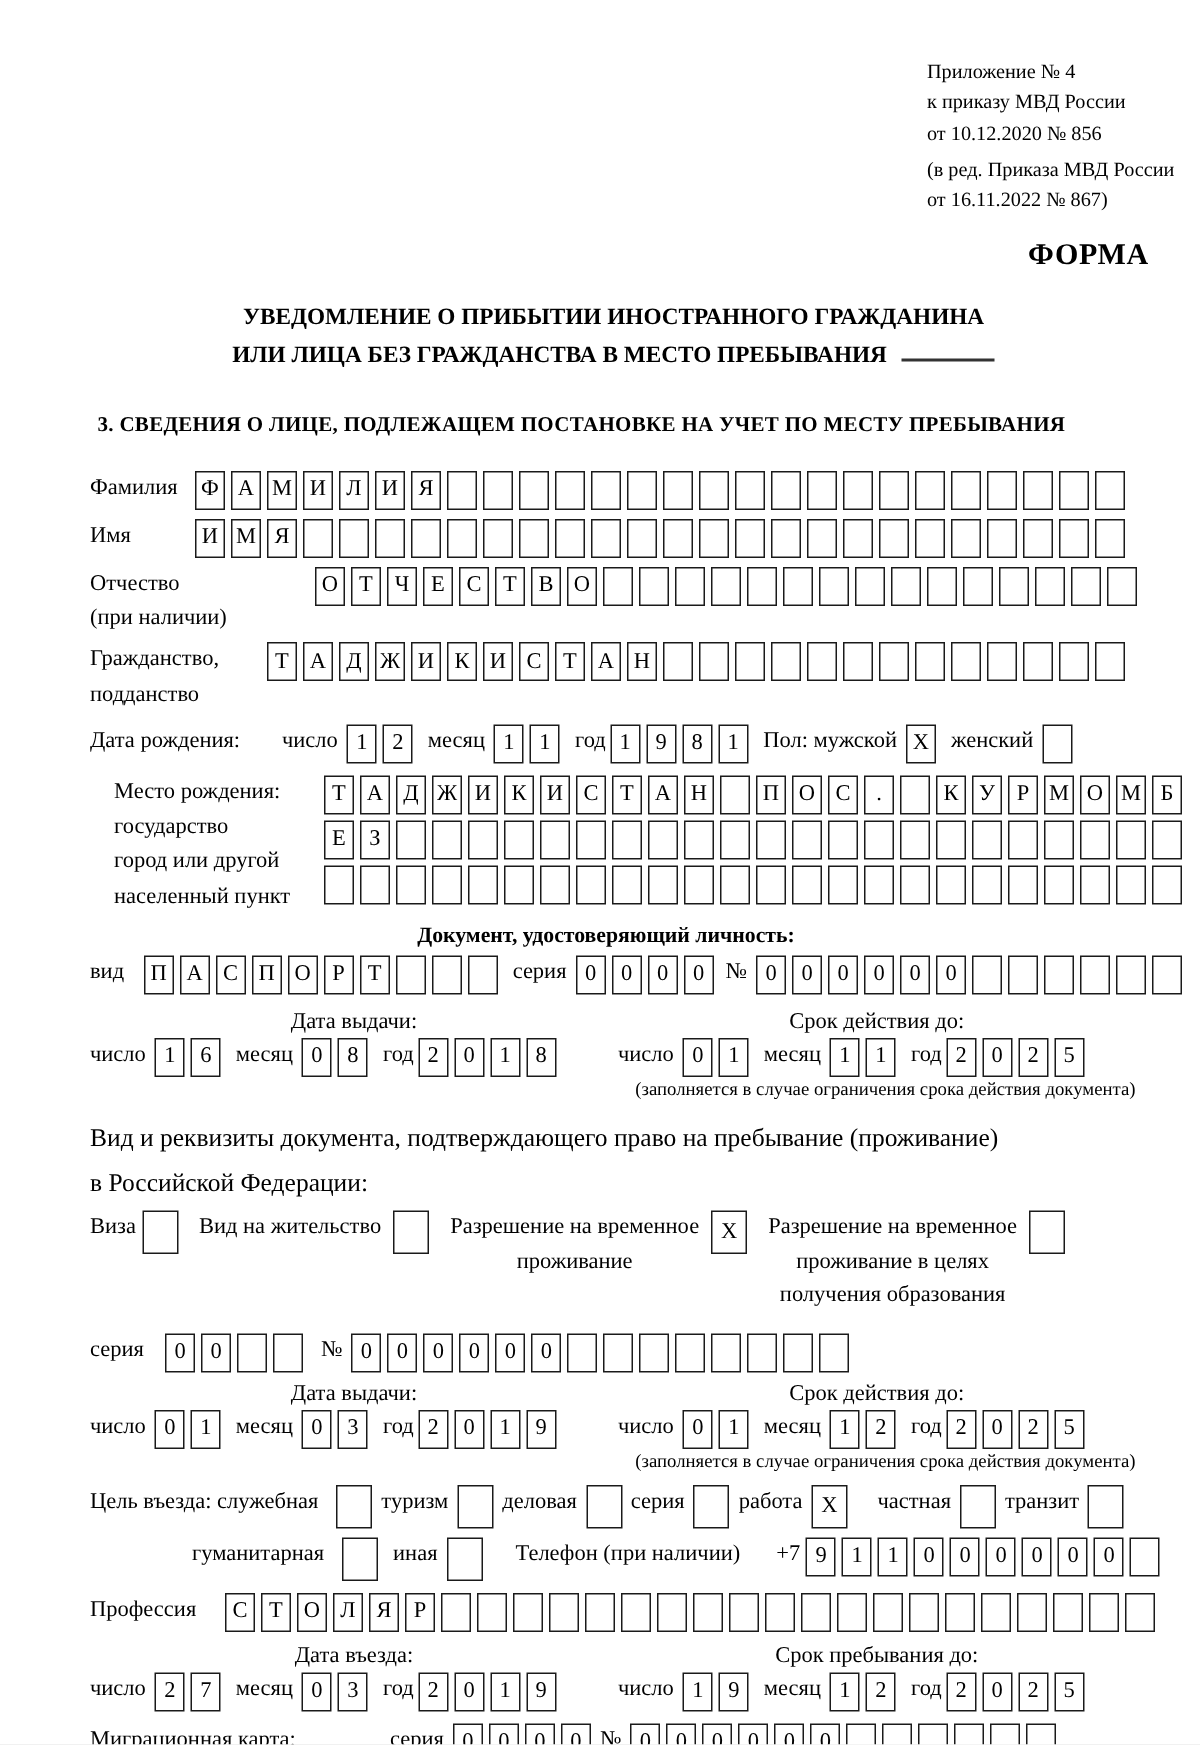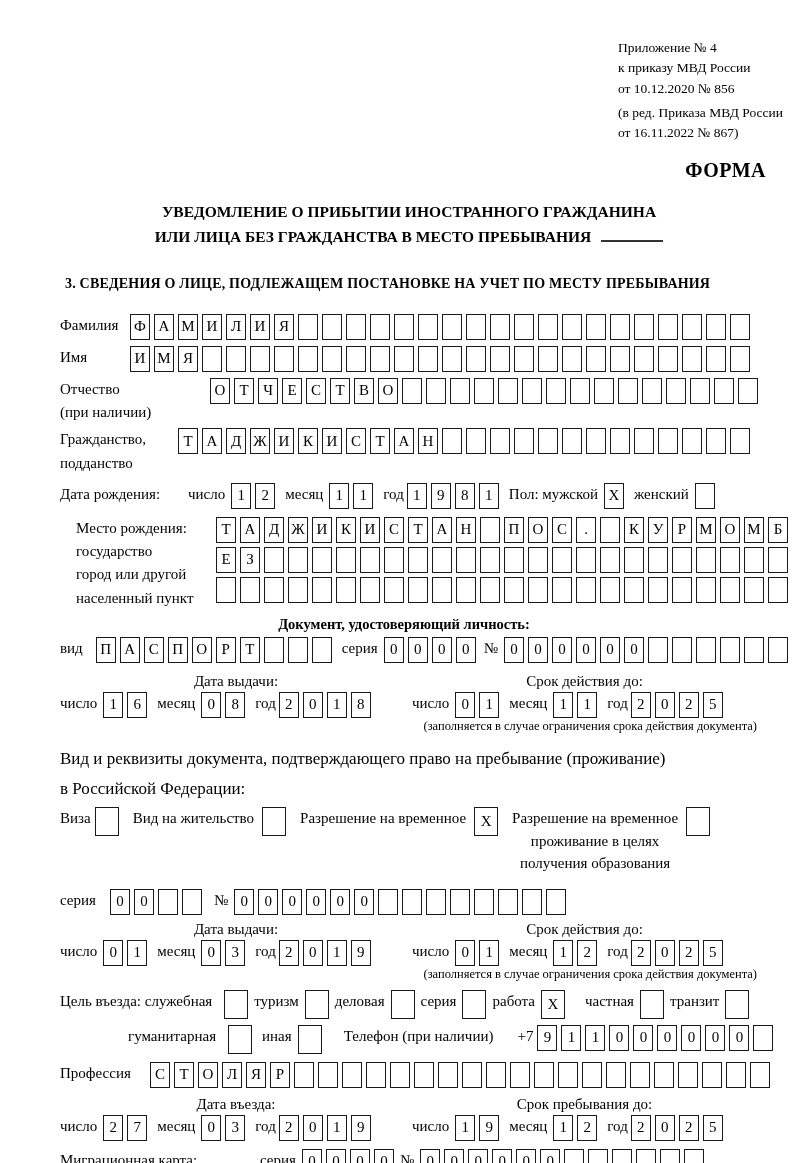--- a/index.html
+++ b/index.html
@@ -410,20 +410,21 @@
     <div class="plbl">Виза</div>
     <div class="cells cb" style="margin-left:4px;">
         <div class="cell"></div>
       </div>
     <div class="plbl">Вид на жительство</div>
     <div class="cells cb">
         <div class="cell"></div>
       </div>
     <div class="plbl">
       <div>Разрешение на временное</div>
+      <div>проживание</div>
     </div>
     <div class="cells cb">
         <div class="cell">X</div>
       </div>
     <div class="plbl">
       <div>Разрешение на временное</div>
       <div>проживание в целях</div>
       <div>получения образования</div>
     </div>
     <div class="cells cb">

